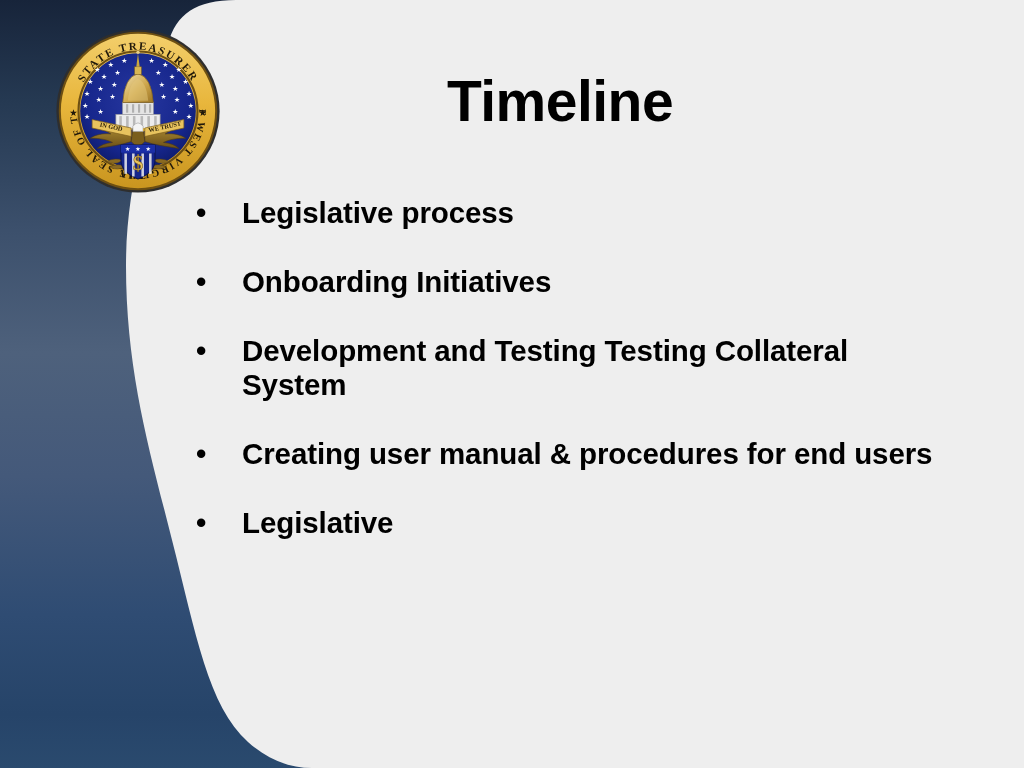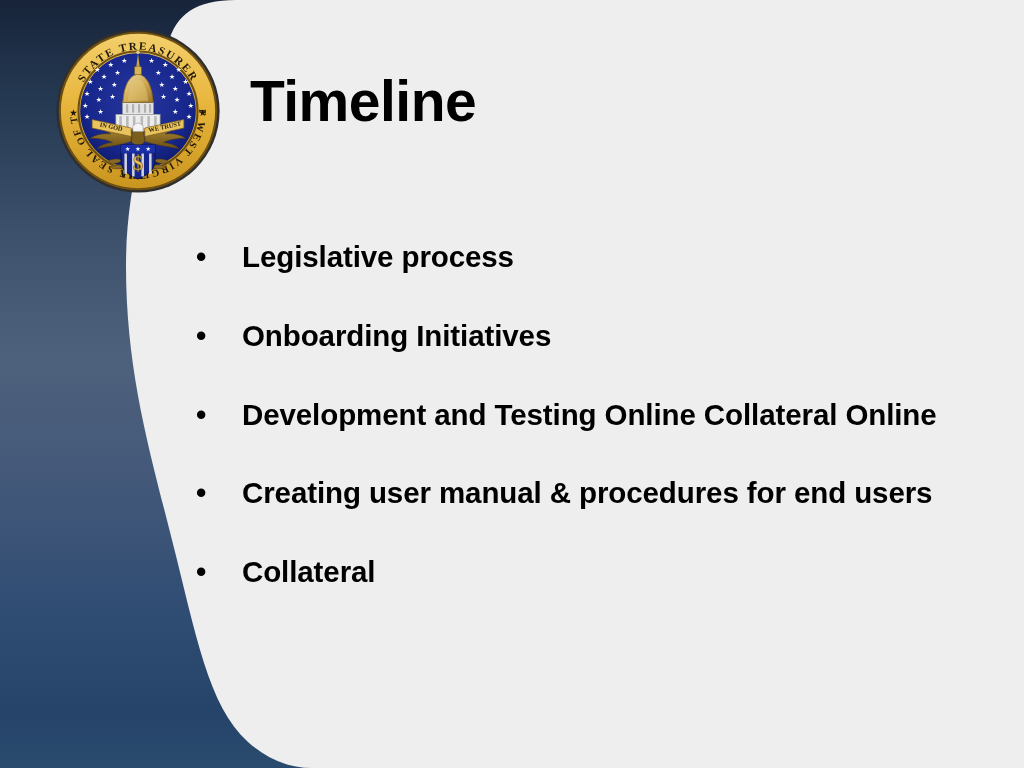--- a/index.html
+++ b/index.html
@@ -37,20 +37,21 @@
     width: 1024px;
     height: 768px;
   }
 
   
   .slide-title {
     position: absolute;
     left: 250px;
     top: 72px;
     width: 620px;
+    text-align: center;
     font-size: 57px;
     font-weight: bold;
     color: #000000;
     letter-spacing: -0.5px;
     line-height: 1.05;
     white-space: nowrap;
   }
 
   
   .bullet-list {
@@ -75,21 +76,21 @@
   .bullet-item:last-child { margin-bottom: 0; }
   .bullet-marker {
     position: absolute;
     left: 10px;
     top: 0;
     font-size: 29.5px;
     font-weight: bold;
     color: #000000;
     line-height: 1.18;
   }
-  .bullet-text { display: block; margin-top: 44px; }
+  .bullet-text { display: block; }
 
   
   .seal {
     position: absolute;
     left: 46px;
     top: 26px;
     width: 184px;
     height: 170px;
   }
   .seal svg { display: block; width: 100%; height: 100%; }
@@ -280,25 +281,25 @@
     <li class="bullet-item">
       <span class="bullet-marker">•</span>
       <span class="bullet-text">Legislative process</span>
     </li>
     <li class="bullet-item">
       <span class="bullet-marker">•</span>
       <span class="bullet-text">Onboarding Initiatives</span>
     </li>
     <li class="bullet-item">
       <span class="bullet-marker">•</span>
-      <span class="bullet-text">Development and Testing Online Collateral Online</span>
+      <span class="bullet-text">Development and Testing Testing Collateral System</span>
     </li>
     <li class="bullet-item">
       <span class="bullet-marker">•</span>
       <span class="bullet-text">Creating user manual &amp; procedures for end users</span>
     </li>
     <li class="bullet-item">
       <span class="bullet-marker">•</span>
-      <span class="bullet-text">Collateral</span>
+      <span class="bullet-text">Legislative</span>
     </li>
   </ul>
 
 </div>
 
 </body></html>

